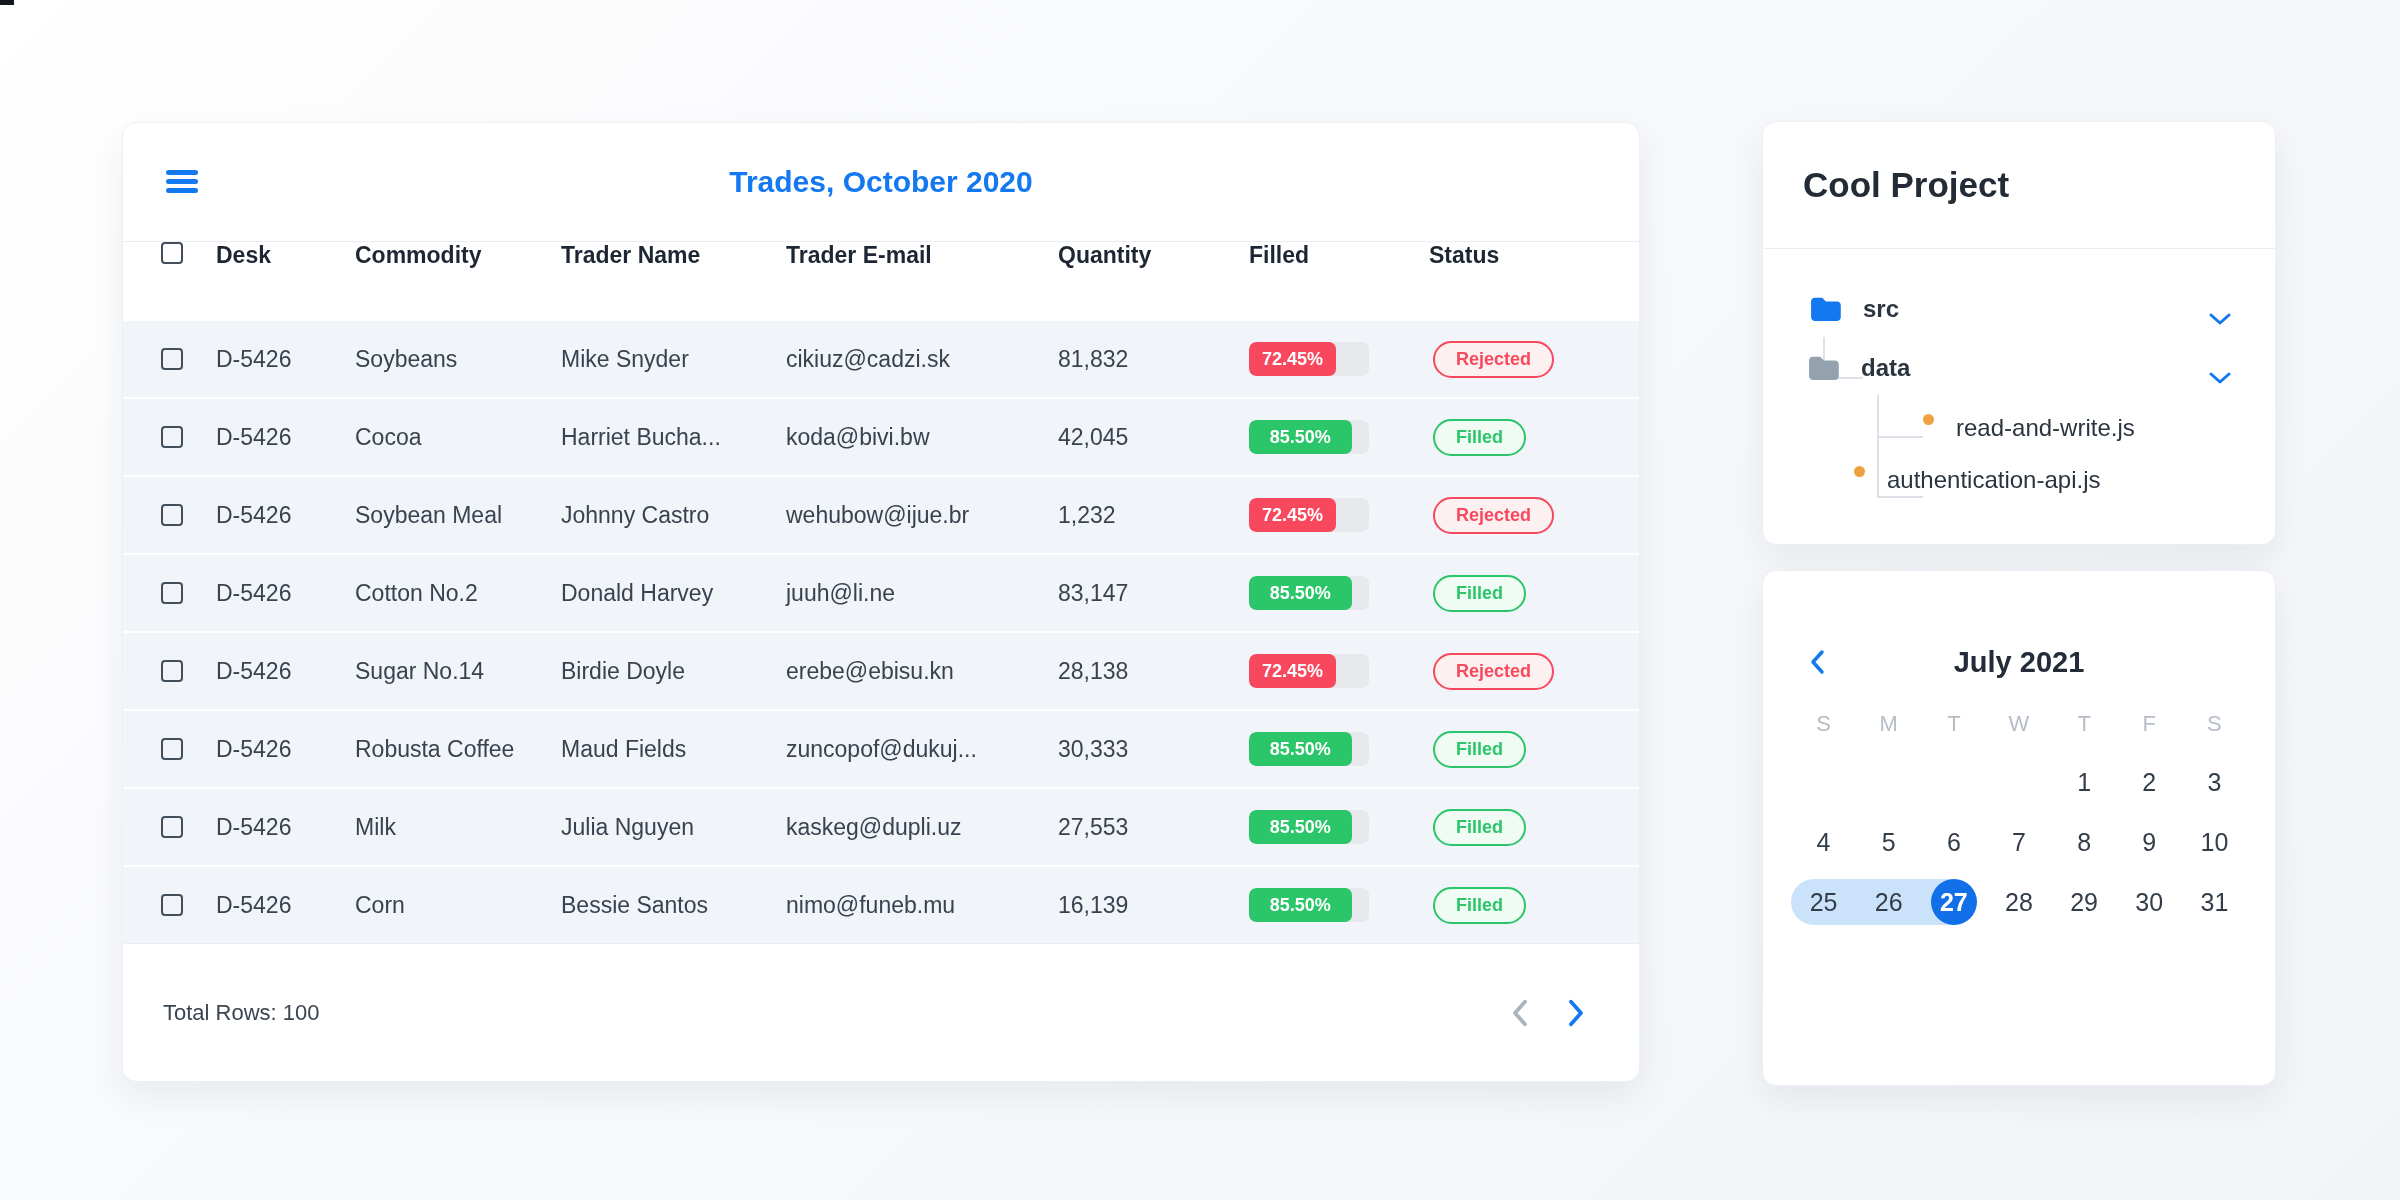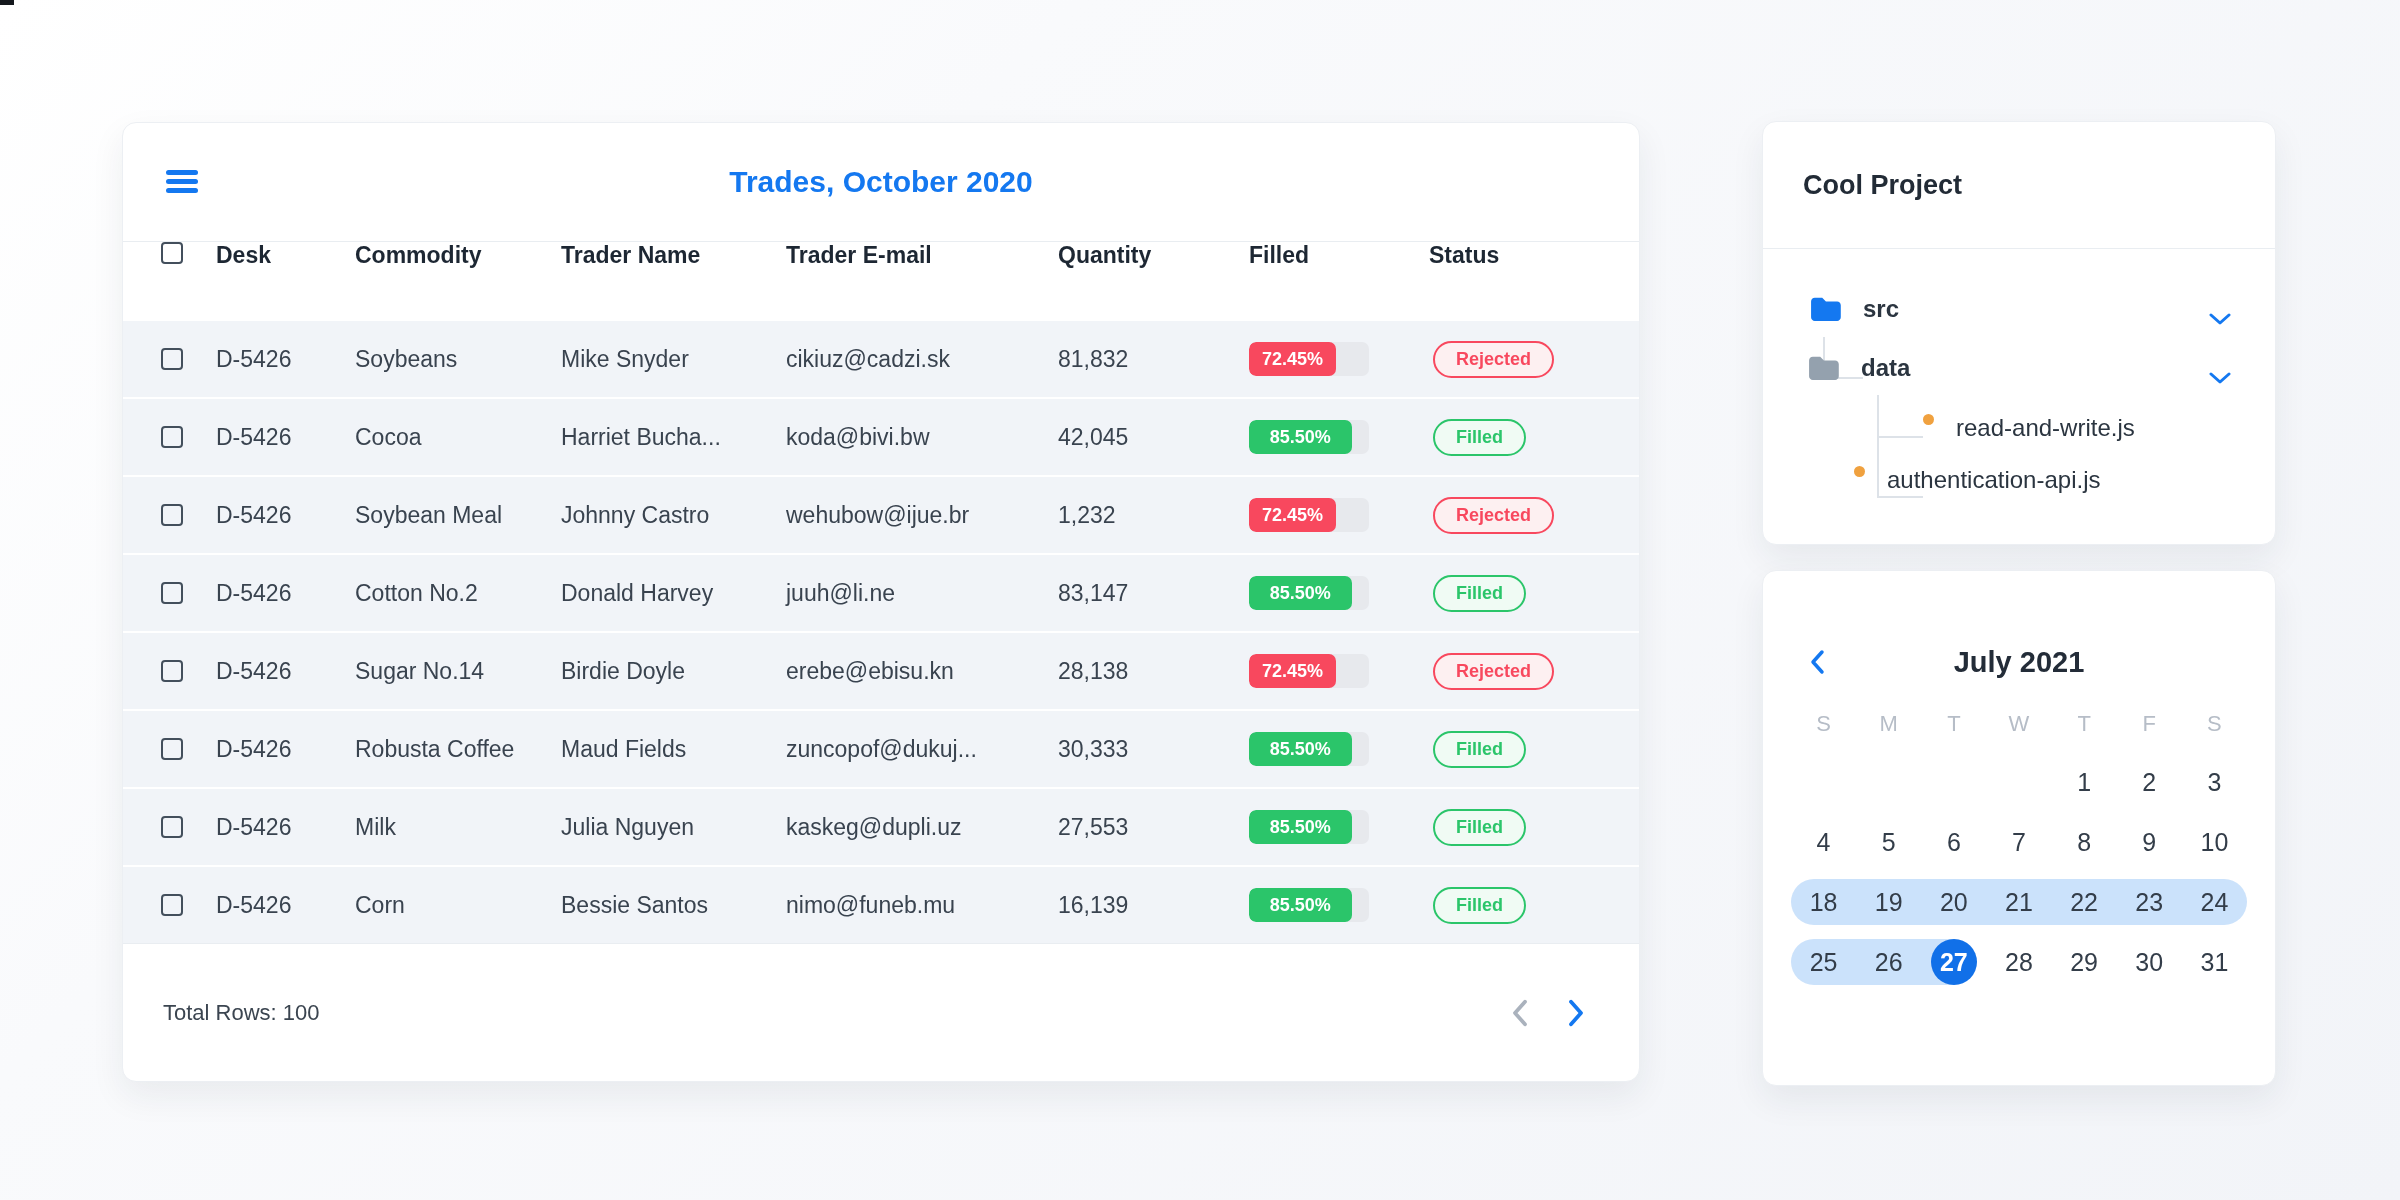--- a/index.html
+++ b/index.html
@@ -65,21 +65,21 @@
   .pill{display:inline-flex;align-items:center;justify-content:center;height:37px;padding:0 21px;border-radius:19px;border:2px solid;font-weight:bold;font-size:18px;margin-left:4px}
   .pill.rejected{color:var(--red);border-color:var(--red);background:#fdf0f1}
   .pill.filled{color:var(--green);border-color:var(--green);background:#f0fbf4}
 
   .trades-footer{position:absolute;left:0;right:0;bottom:0;height:138px;border-top:1px solid var(--divider);display:flex;align-items:center;padding:0 52px 0 40px;font-size:22px;color:#3b4550}
   .pager{margin-left:auto;display:flex;align-items:center;gap:34px}
   .pager .pg-btn{display:flex;align-items:center;cursor:pointer}
 
   
   #project-card{left:1762px;top:121px;width:514px;height:424px}
-  .project-header{height:127px;display:flex;align-items:center;padding:0 40px;border-bottom:1px solid var(--divider);font-size:27px;font-weight:bold;color:#222b36}
+  .project-header{height:127px;display:flex;align-items:center;padding:0 40px;border-bottom:1px solid var(--divider);font-size:35px;font-weight:bold;color:#222b36}
   .tree{position:relative;height:297px}
   .tree-row{position:absolute;left:0;right:0;height:48px;display:flex;align-items:flex-start}
   .tree-row .name{margin-left:22px;font-size:24px;color:#2b3540}
   .tree-row .name.bold{font-weight:bold}
   .tree-chevron{position:absolute;right:44px;top:50%;transform:translateY(-50%);cursor:pointer;display:flex}
   .folder-svg{display:flex}
   .file-dot{width:11px;height:11px;border-radius:50%;background:var(--dot)}
   .tree-line{position:absolute;background:#dde2e8}
 
   #row-src{top:46px;padding-left:46px}
@@ -404,43 +404,20 @@
         </div>
         <div class="daycell">
           <span class="daynum">9</span>
         </div>
         <div class="daycell">
           <span class="daynum">10</span>
         </div>
       </div>
       <div class="week">
         <div class="daycell in-range cap-left">
-          <span class="daynum">18</span>
-        </div>
-        <div class="daycell in-range">
-          <span class="daynum">19</span>
-        </div>
-        <div class="daycell in-range">
-          <span class="daynum">20</span>
-        </div>
-        <div class="daycell in-range">
-          <span class="daynum">21</span>
-        </div>
-        <div class="daycell in-range">
-          <span class="daynum">22</span>
-        </div>
-        <div class="daycell in-range">
-          <span class="daynum">23</span>
-        </div>
-        <div class="daycell in-range cap-right">
-          <span class="daynum">24</span>
-        </div>
-      </div>
-      <div class="week">
-        <div class="daycell in-range cap-left">
           <span class="daynum">25</span>
         </div>
         <div class="daycell in-range">
           <span class="daynum">26</span>
         </div>
         <div class="daycell range-end in-range-edge">
           <span class="daynum day-selected">27</span>
         </div>
         <div class="daycell">
           <span class="daynum">28</span>

